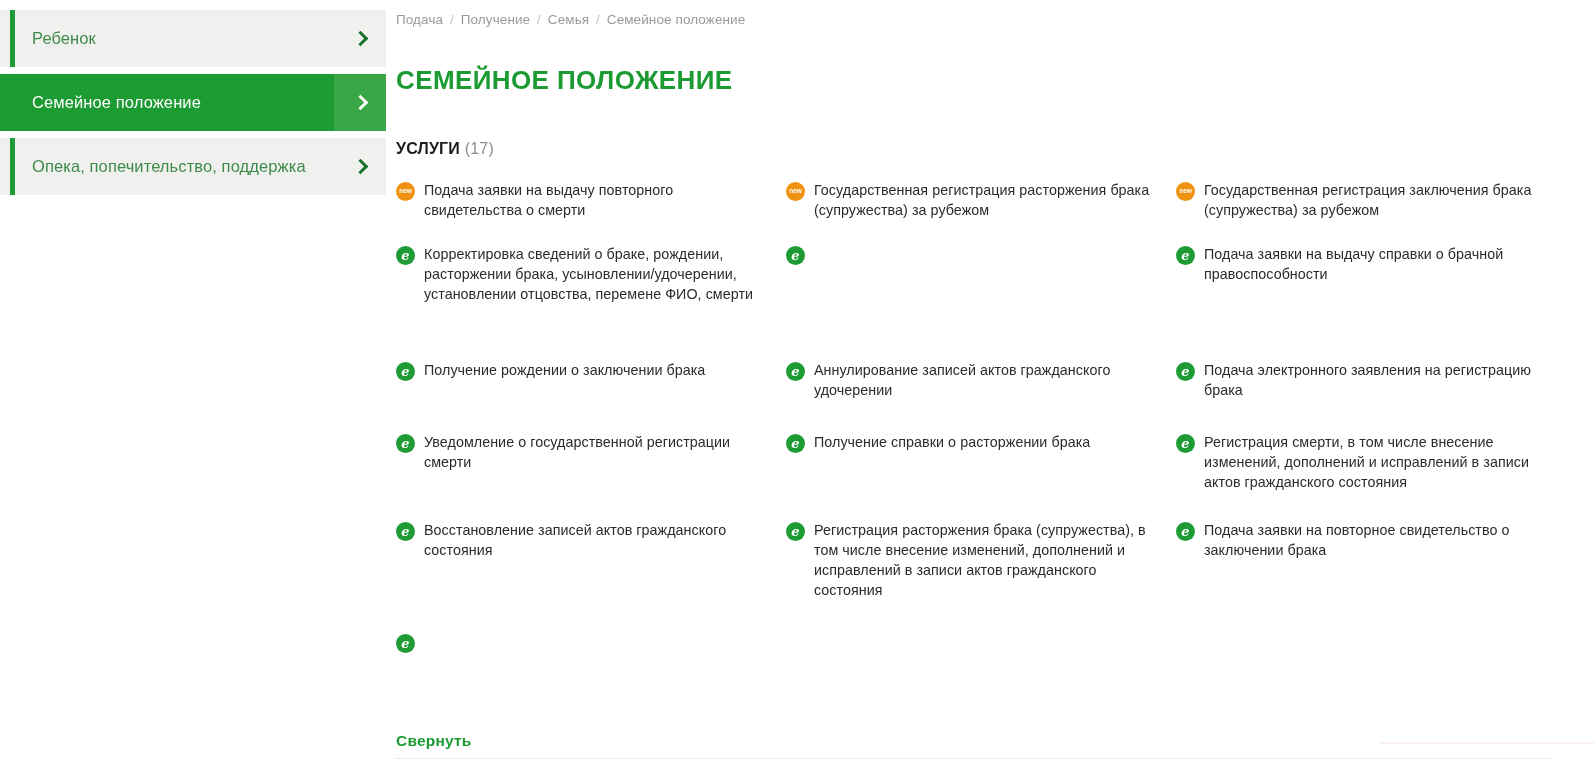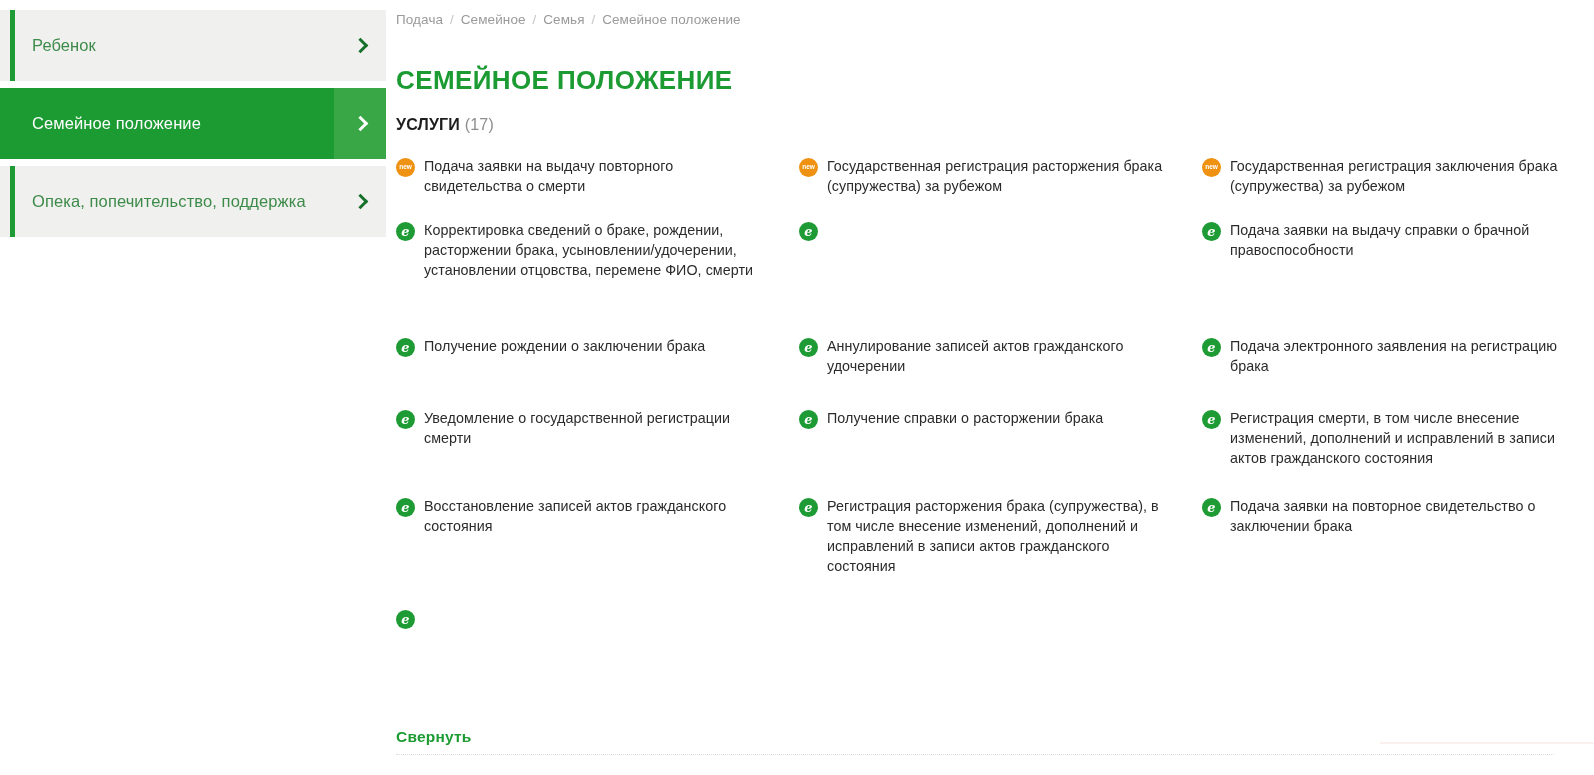--- a/index.html
+++ b/index.html
@@ -29,21 +29,21 @@
   .sidebar {
     width: 386px;
     flex: 0 0 386px;
     padding-top: 10px;
     position: relative;
   }
   .side-item {
     position: relative;
     display: flex;
     align-items: center;
-    height: 71px;
+    height: 57px;
     margin-bottom: 7px;
     background: #f0f0ee;
     cursor: pointer;
     user-select: none;
   }
   .side-item .accent {
     position: absolute;
     left: 10px;
     top: 0;
     bottom: 0;
@@ -107,39 +107,39 @@
 
   .page-title {
     margin: 38px 0 0 0;
     font-size: 26px;
     font-weight: bold;
     color: #1c9b33;
     letter-spacing: .4px;
   }
 
   .section-head {
-    margin-top: 20px;
+    margin-top: 44px;
     font-size: 16px;
     letter-spacing: .2px;
   }
   .section-head .sh-label {
     font-weight: bold;
     color: #1d1d1d;
   }
   .section-head .sh-count {
     color: #8d8d8d;
     font-weight: normal;
   }
 
   
   .services {
     margin-top: 22px;
     display: grid;
     grid-template-columns: 390px 390px 385px;
-    column-gap: 13px;
+    column-gap: 0px;
     grid-auto-rows: min-content;
   }
   .svc {
     display: flex;
     align-items: flex-start;
     padding: 0 18px 0 0;
     margin-bottom: 0;
     cursor: pointer;
   }
   .svc .ico {
@@ -177,21 +177,21 @@
     font-size: 14.3px;
     line-height: 20px;
     color: #2b2b2b;
     letter-spacing: .05px;
   }
 
   
   .svc-cell { min-height: 0; }
 
   .footer-link {
-    margin-top: 28px;
+    margin-top: 8px;
     font-size: 15.5px;
     font-weight: bold;
     color: #1c9b33;
     cursor: pointer;
     display: inline-block;
     letter-spacing: .2px;
   }
   .divider {
     margin-top: 8px;
     margin-right: 20px;
@@ -238,21 +238,21 @@
       </span>
     </div>
 
   </nav>
 
   <main class="main">
 
     <div class="breadcrumb">
       <span class="crumb">Подача</span>
       <span class="sep">/</span>
-      <span class="crumb">Семейное</span>
+      <span class="crumb">Получение</span>
       <span class="sep">/</span>
       <span class="crumb">Семья</span>
       <span class="sep">/</span>
       <span class="crumb current">Семейное положение</span>
     </div>
 
     <h1 class="page-title">СЕМЕЙНОЕ ПОЛОЖЕНИЕ</h1>
 
     <div class="section-head">
       <span class="sh-label">УСЛУГИ</span>

